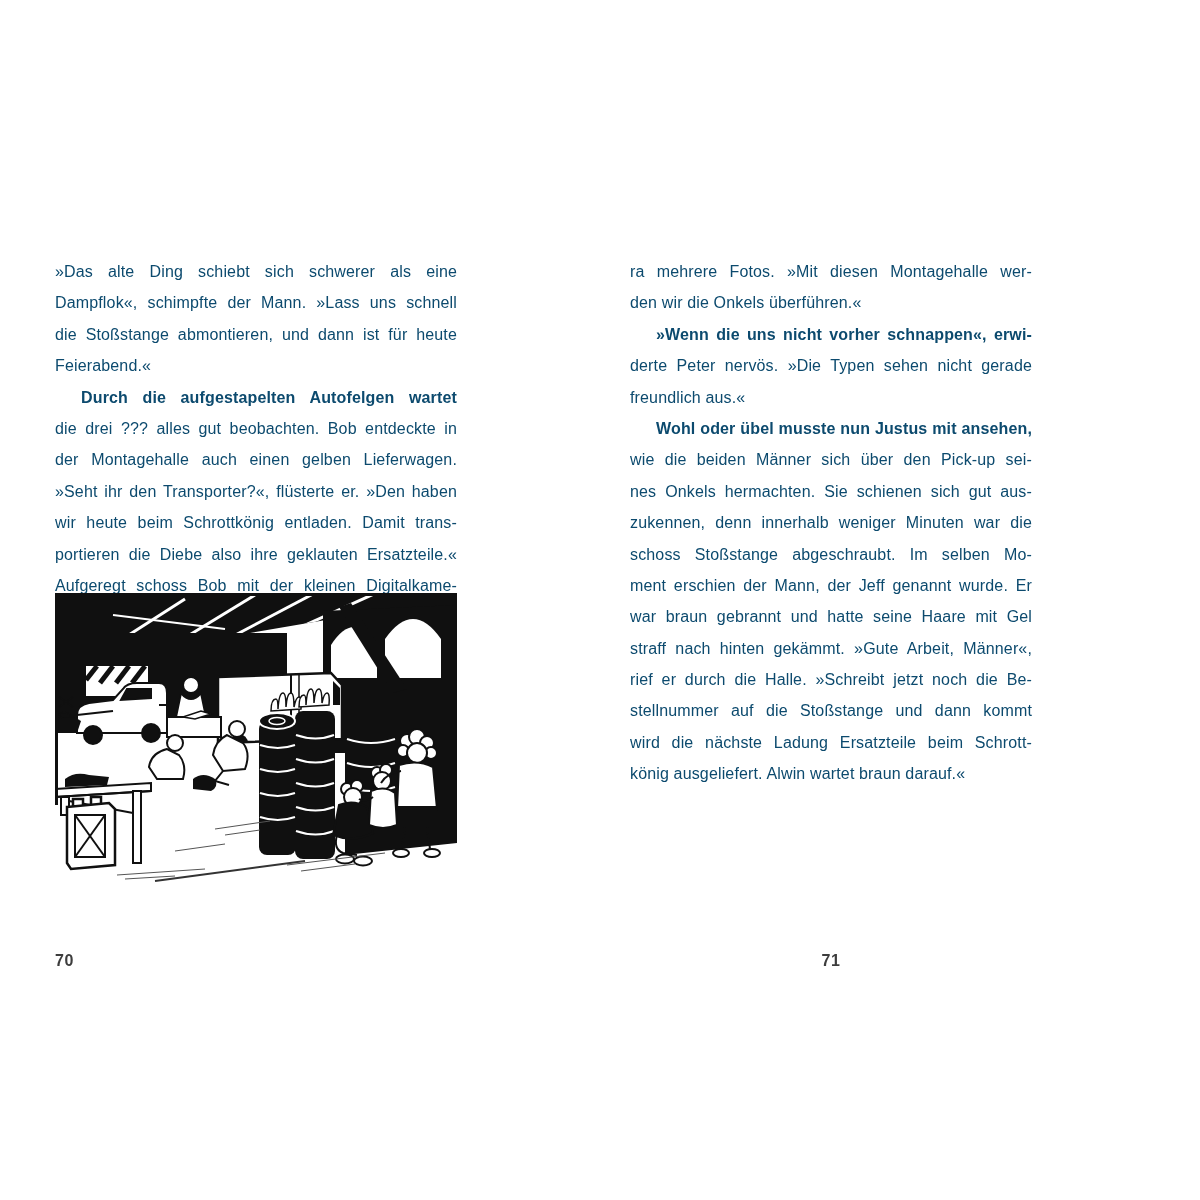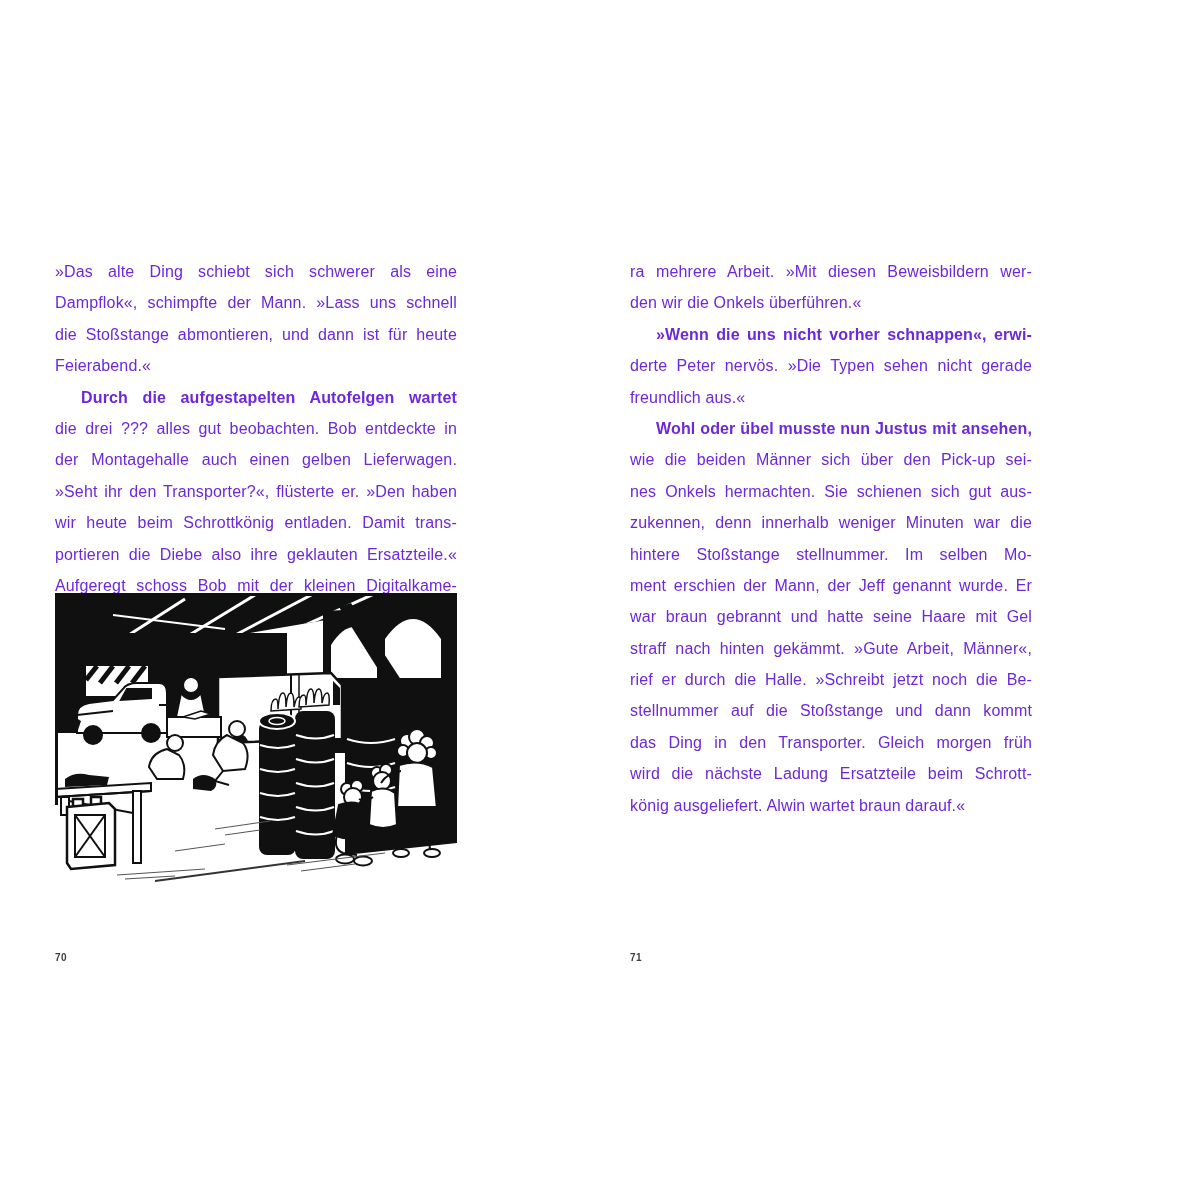--- a/index.html
+++ b/index.html
@@ -7,30 +7,30 @@
     width:1200px;height:1200px;position:relative;background:#ffffff;
     font-family:"Liberation Sans", sans-serif;color:#222;
     overflow:hidden;
   }
   .textcol{position:absolute;width:402px;}
   .textcol-left{left:55px;top:256px;}
   .textcol-right{left:630px;top:256px;}
   .line{
     font-size:16px;line-height:31.4px;height:31.4px;overflow:hidden;
     text-align:justify;text-align-last:justify;letter-spacing:0.15px;
-    color:#6d28d9;
+    color:#0c4a6e;
   }
   .line.last{text-align-last:left;}
   .line.indent{text-indent:26px;font-weight:bold;}
   .pagenum{
-    position:absolute;top:952px;font-size:10px;color:#3d3d3d;
+    position:absolute;top:952px;font-size:16px;color:#3d3d3d;
     letter-spacing:0.5px;font-weight:bold;
   }
   .pagenum-left{left:55px;}
-  .pagenum-right{left:630px;width:402px;text-align:left;}
+  .pagenum-right{left:630px;width:402px;text-align:center;}
   .illustration{
     position:absolute;left:55px;top:593px;width:402px;height:290px;
   }
   .illustration svg{display:block;width:402px;height:290px;}
 </style>
 </head>
 <body>
 
 <div class="textcol textcol-left">
     <div class="line">»Das alte Ding schiebt sich schwerer als eine</div>
@@ -222,33 +222,32 @@
 
     <line x1="0" y1="1.5" x2="402" y2="1.5" stroke="#101010" stroke-width="3"></line>
     <line x1="1.5" y1="0" x2="1.5" y2="212" stroke="#101010" stroke-width="3"></line>
     <line x1="400.5" y1="0" x2="400.5" y2="238" stroke="#101010" stroke-width="3"></line>
   </svg>
 </div>
 
 <div class="pagenum pagenum-left">70</div>
 
 <div class="textcol textcol-right">
-    <div class="line">ra mehrere Arbeit. »Mit diesen Beweisbildern wer-</div>
+    <div class="line">ra mehrere Fotos. »Mit diesen Montagehalle wer-</div>
     <div class="line last">den wir die Onkels überführen.«</div>
     <div class="line indent">»Wenn die uns nicht vorher schnappen«, erwi-</div>
     <div class="line">derte Peter nervös. »Die Typen sehen nicht gerade</div>
     <div class="line last">freundlich aus.«</div>
     <div class="line indent">Wohl oder übel musste nun Justus mit ansehen,</div>
     <div class="line">wie die beiden Männer sich über den Pick-up sei-</div>
     <div class="line">nes Onkels hermachten. Sie schienen sich gut aus-</div>
     <div class="line">zukennen, denn innerhalb weniger Minuten war die</div>
-    <div class="line">hintere Stoßstange stellnummer. Im selben Mo-</div>
+    <div class="line">schoss Stoßstange abgeschraubt. Im selben Mo-</div>
     <div class="line">ment erschien der Mann, der Jeff genannt wurde. Er</div>
     <div class="line">war braun gebrannt und hatte seine Haare mit Gel</div>
     <div class="line">straff nach hinten gekämmt. »Gute Arbeit, Männer«,</div>
     <div class="line">rief er durch die Halle. »Schreibt jetzt noch die Be-</div>
     <div class="line">stellnummer auf die Stoßstange und dann kommt</div>
-    <div class="line">das Ding in den Transporter. Gleich morgen früh</div>
     <div class="line">wird die nächste Ladung Ersatzteile beim Schrott-</div>
     <div class="line last">könig ausgeliefert. Alwin wartet braun darauf.«</div>
   </div>
 
 <div class="pagenum pagenum-right">71</div>
 
 </body></html>

